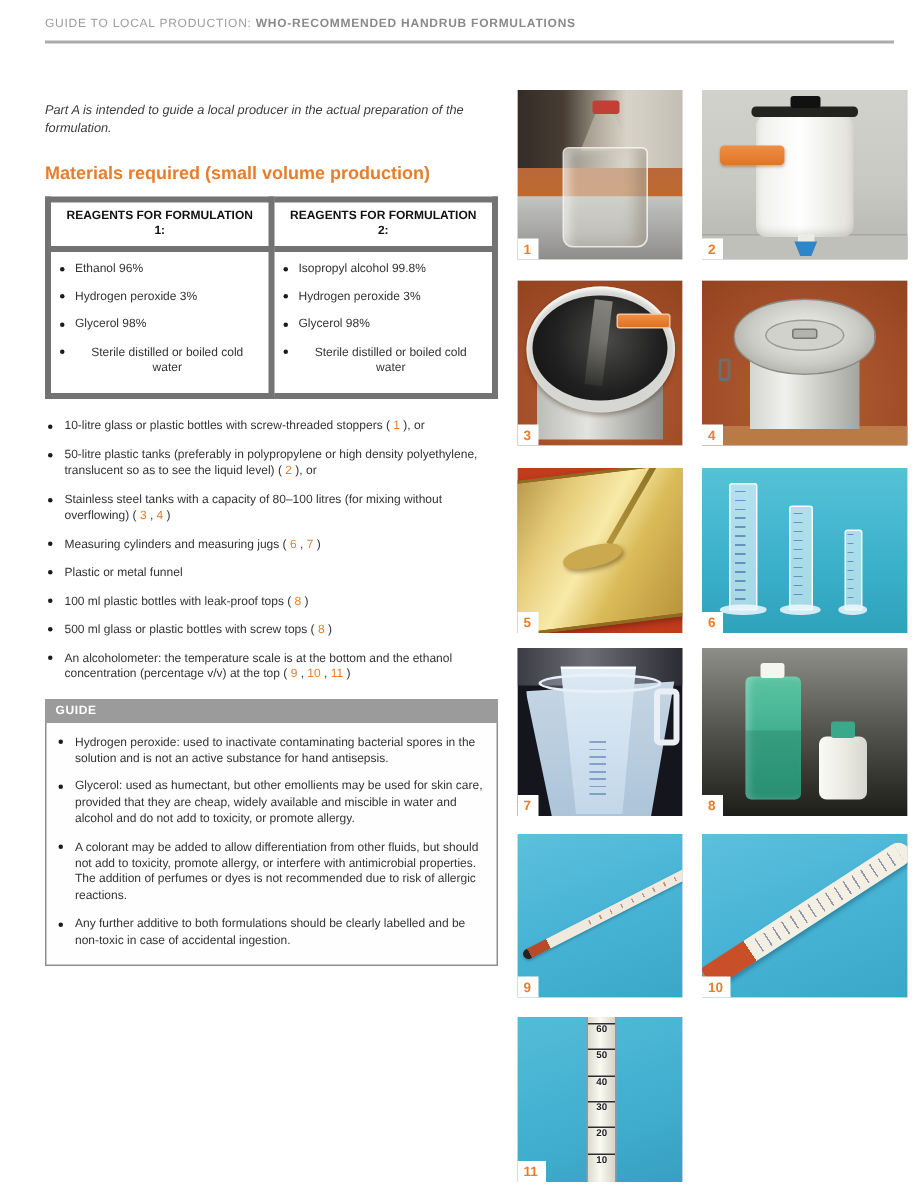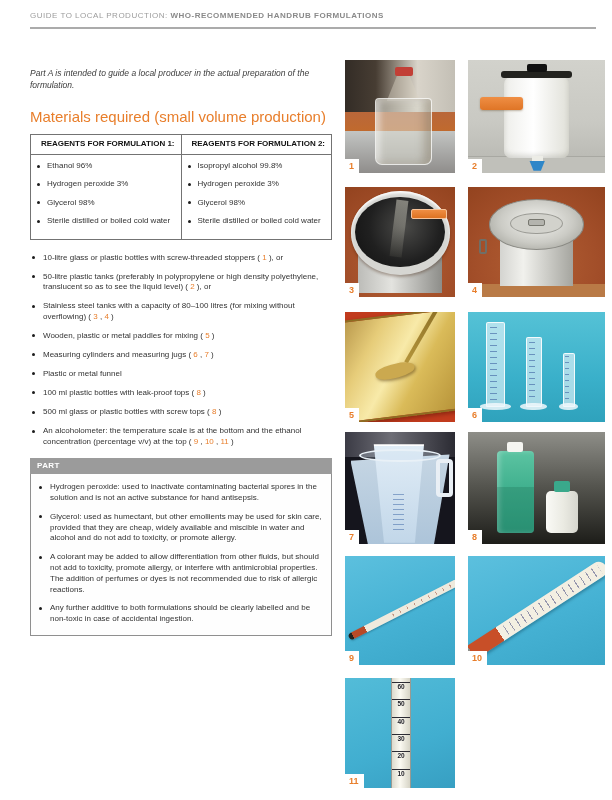--- a/index.html
+++ b/index.html
@@ -9,24 +9,24 @@
 
   
   .runhead{position:absolute;left:30px;top:11px;font-size:8px;letter-spacing:.5px;color:#9c9c9c;white-space:nowrap;}
   .runhead b{color:#8a8a8a;font-weight:bold;}
   .runrule{position:absolute;left:30px;top:27px;width:566px;height:2px;background:#ababab;}
 
   
   .leftcol{position:absolute;left:30px;top:60px;width:306px;color:#2b2b2b;}
   .part-title{font-size:14px;font-weight:bold;color:#161616;letter-spacing:.2px;margin-top:6px;}
   .intro{font-size:8.5px;font-style:italic;color:#3c3c3c;line-height:1.45;margin-top:7px;width:292px;}
-  .mat-head{font-size:15px;font-weight:normal;color:var(--accent);margin-top:16px;}
+  .mat-head{font-size:12px;font-weight:bold;color:var(--accent);margin-top:16px;}
 
   table.reagents{margin-top:9px;width:302px;border-collapse:collapse;}
-  table.reagents th,table.reagents td{border:1px solid #737373;text-align:right;vertical-align:top;}
+  table.reagents th,table.reagents td{border:4px solid #737373;text-align:center;vertical-align:top;}
   table.reagents th{font-size:8px;line-height:1.3;padding:4px 6px 5px;color:#111;width:50%;}
   table.reagents td{padding:6px 6px 4px;}
   ul.tlist{list-style:none;}
   .tli{display:flex;gap:7px;margin-bottom:8px;font-size:8px;line-height:1.3;color:#333;}
   .dot{flex:0 0 auto;width:3px;height:3px;border-radius:50%;background:#1c1c1c;margin-top:3.5px;}
 
   ul.materials{list-style:none;margin-top:13px;padding-left:2px;}
   .mli{display:flex;gap:8px;margin-bottom:8.5px;font-size:8px;line-height:1.32;color:#333;}
   .ref{color:var(--accent);}
 
@@ -203,24 +203,20 @@
         <li class="mli">
           <span class="dot"></span>
           <span class="mtext"><span>50-litre plastic tanks (preferably in polypropylene or high density polyethylene, translucent so as to see the liquid level)</span><span> ( <span class="ref">2</span> ), or</span></span>
         </li>
 
         <li class="mli">
           <span class="dot"></span>
           <span class="mtext"><span>Stainless steel tanks with a capacity of 80–100 litres (for mixing without overflowing)</span><span> ( <span class="ref">3</span> , <span class="ref">4</span> )</span></span>
         </li>
 
-        <li class="mli">
-          <span class="dot"></span>
-          <span class="mtext"><span>Wooden, plastic or metal paddles for mixing</span><span> ( <span class="ref">5</span> )</span></span>
-        </li>
 
         <li class="mli">
           <span class="dot"></span>
           <span class="mtext"><span>Measuring cylinders and measuring jugs</span><span> ( <span class="ref">6</span> , <span class="ref">7</span> )</span></span>
         </li>
 
         <li class="mli">
           <span class="dot"></span>
           <span class="mtext"><span>Plastic or metal funnel</span><span></span></span>
         </li>
@@ -235,21 +231,21 @@
           <span class="mtext"><span>500 ml glass or plastic bottles with screw tops</span><span> ( <span class="ref">8</span> )</span></span>
         </li>
 
         <li class="mli">
           <span class="dot"></span>
           <span class="mtext"><span>An alcoholometer: the temperature scale is at the bottom and the ethanol concentration (percentage v/v) at the top</span><span> ( <span class="ref">9</span> , <span class="ref">10</span> , <span class="ref">11</span> )</span></span>
         </li>
       </ul>
 
     <div class="notebox">
-      <div class="notebar">PART</div>
+      <div class="notebar">GUIDE</div>
       <div class="notebody">
         <ul class="notelist">
 
         <li class="nli">
               <span class="dot"></span>
               <span>Hydrogen peroxide: used to inactivate contaminating bacterial spores in the solution and is not an active substance for hand antisepsis.</span>
             </li>
             <li class="nli">
               <span class="dot"></span>
               <span>Glycerol: used as humectant, but other emollients may be used for skin care, provided that they are cheap, widely available and miscible in water and alcohol and do not add to toxicity, or promote allergy.</span>

